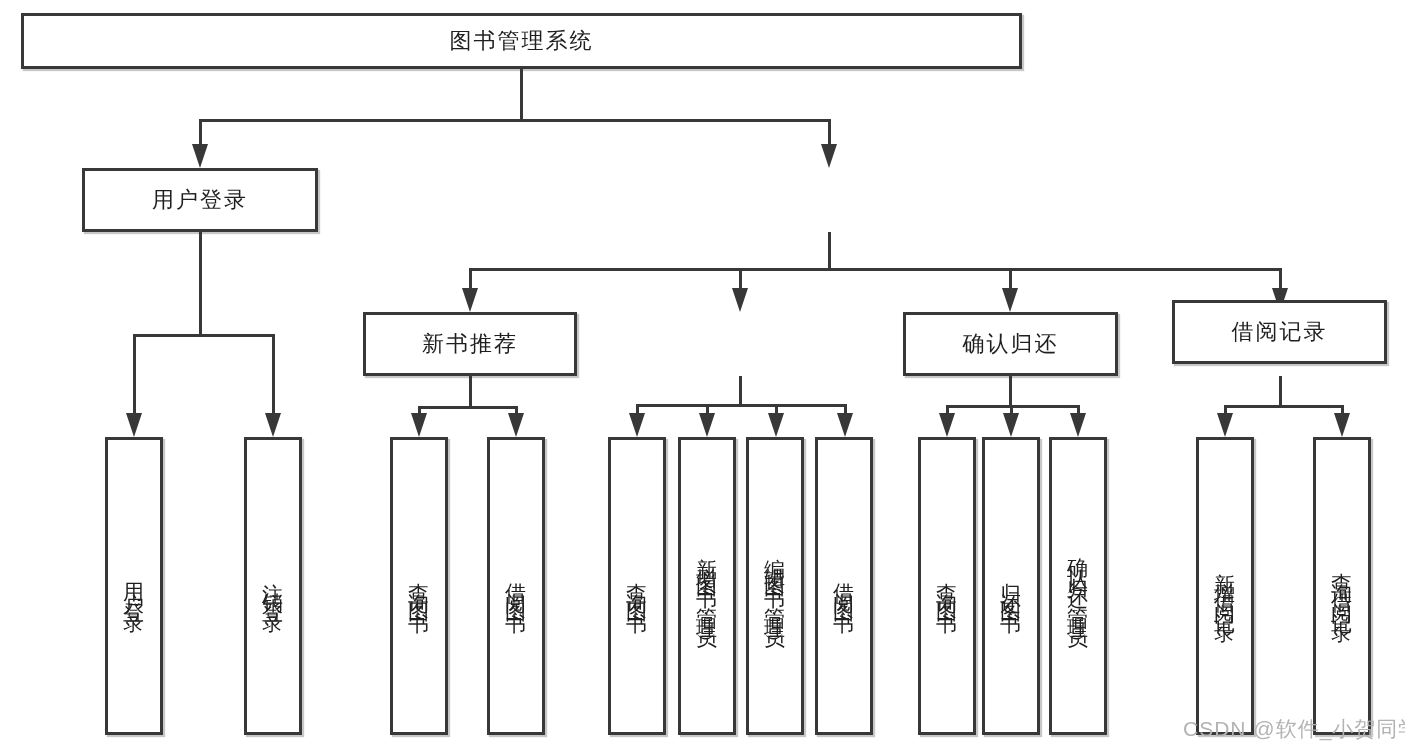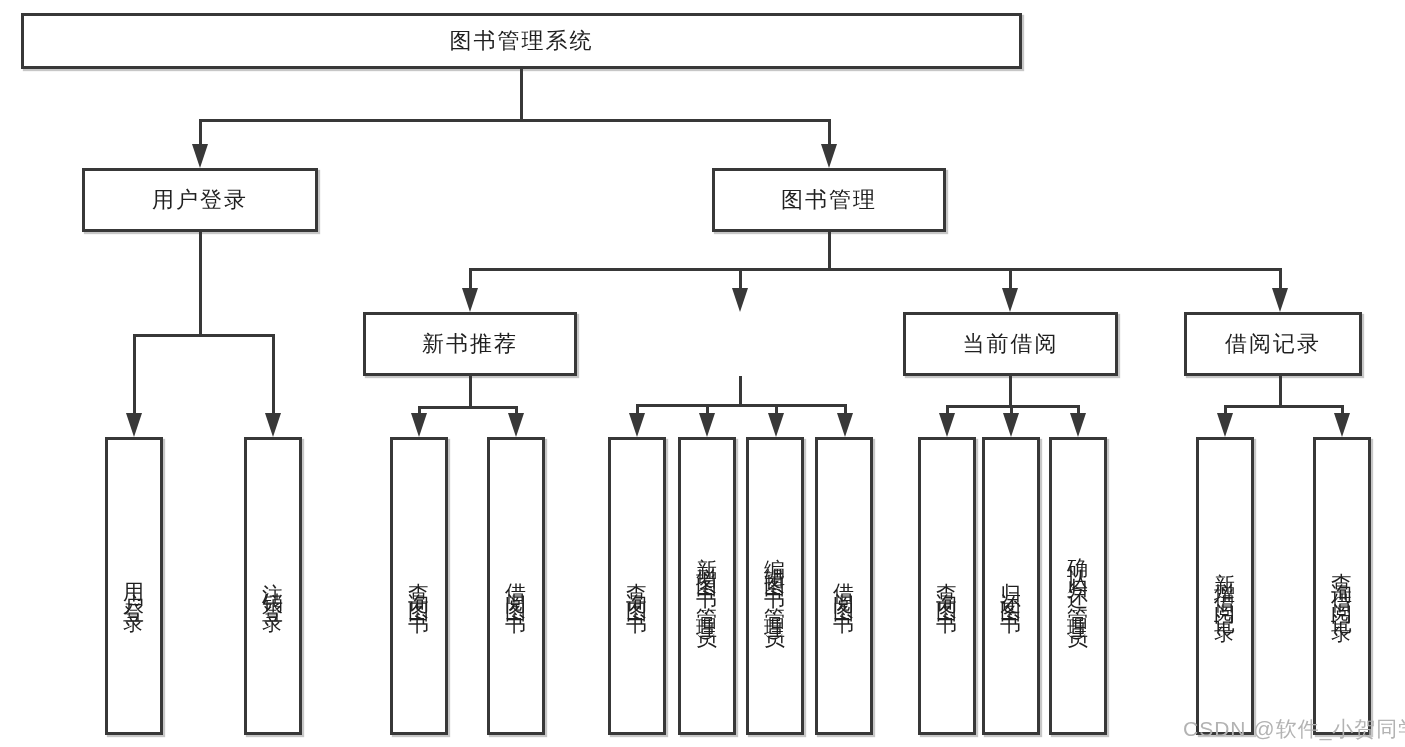--- a/index.html
+++ b/index.html
@@ -75,23 +75,20 @@
   <div class="vl" style="left:519.5px;top:69px;height:52px;"></div>
   <div class="hl" style="left:198.5px;top:119px;width:632px;"></div>
   <div class="vl" style="left:198.5px;top:119px;height:27px;"></div>
   <div class="ah" style="left:192px;top:144px;"></div>
   <div class="vl" style="left:827.5px;top:119px;height:27px;"></div>
   <div class="ah" style="left:821px;top:144px;"></div>
 
   <div class="box" style="left:82px;top:168px;width:236px;height:64px;">
     <span>用户登录</span>
   </div>
-  <div class="box" style="left:712px;top:168px;width:234px;height:64px;">
-    <span>图书管理</span>
-  </div>
 
   <div class="vl" style="left:198.5px;top:232px;height:104px;"></div>
   <div class="hl" style="left:132.5px;top:334px;width:142px;"></div>
   <div class="vl" style="left:132.5px;top:334px;height:80px;"></div>
   <div class="ah" style="left:126px;top:413px;"></div>
   <div class="vl" style="left:271.5px;top:334px;height:80px;"></div>
   <div class="ah" style="left:265px;top:413px;"></div>
 
   <div class="vl" style="left:827.5px;top:232px;height:39px;"></div>
   <div class="hl" style="left:468.5px;top:268px;width:813px;"></div>
@@ -101,23 +98,23 @@
   <div class="ah" style="left:732px;top:288px;"></div>
   <div class="vl" style="left:1008.5px;top:268px;height:22px;"></div>
   <div class="ah" style="left:1002px;top:288px;"></div>
   <div class="vl" style="left:1278.5px;top:268px;height:22px;"></div>
   <div class="ah" style="left:1272px;top:288px;"></div>
 
   <div class="box" style="left:363px;top:312px;width:214px;height:64px;font-family:Liberation Serif, serif;">
     <span>新书推荐</span>
   </div>
   <div class="box" style="left:903px;top:312px;width:215px;height:64px;">
-    <span>当前借阅</span>
+    <span>确认归还</span>
   </div>
-  <div class="box" style="left:1172px;top:312px;width:178px;height:64px;margin-left:12px;">
+  <div class="box" style="left:1172px;top:300px;width:215px;height:64px;">
     <span>借阅记录</span>
   </div>
 
   <div class="vl" style="left:468.5px;top:376px;height:33px;"></div>
   <div class="hl" style="left:417.5px;top:406px;width:100px;"></div>
   <div class="vl" style="left:417.5px;top:406px;height:9px;"></div>
   <div class="ah" style="left:411px;top:413px;"></div>
   <div class="vl" style="left:514.5px;top:406px;height:9px;"></div>
   <div class="ah" style="left:508px;top:413px;"></div>
 

